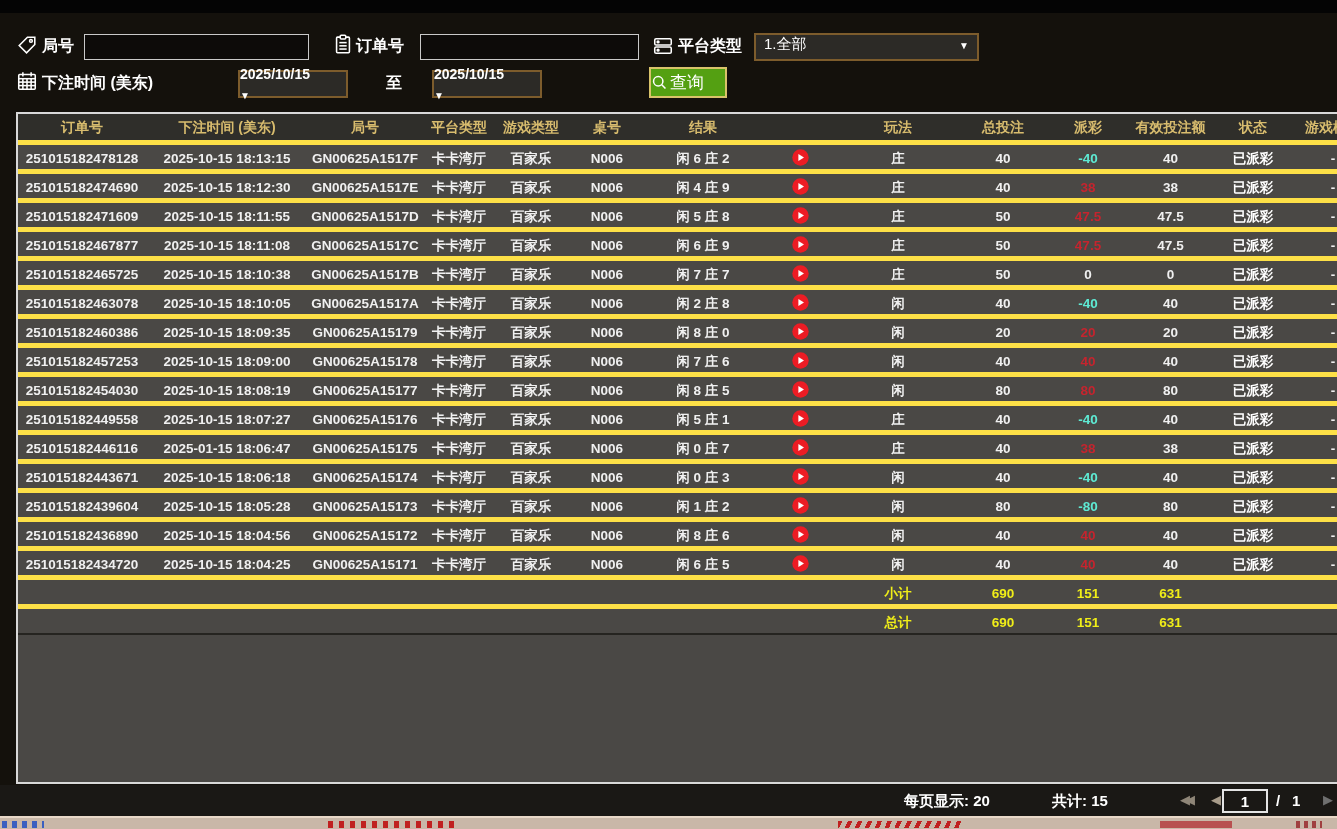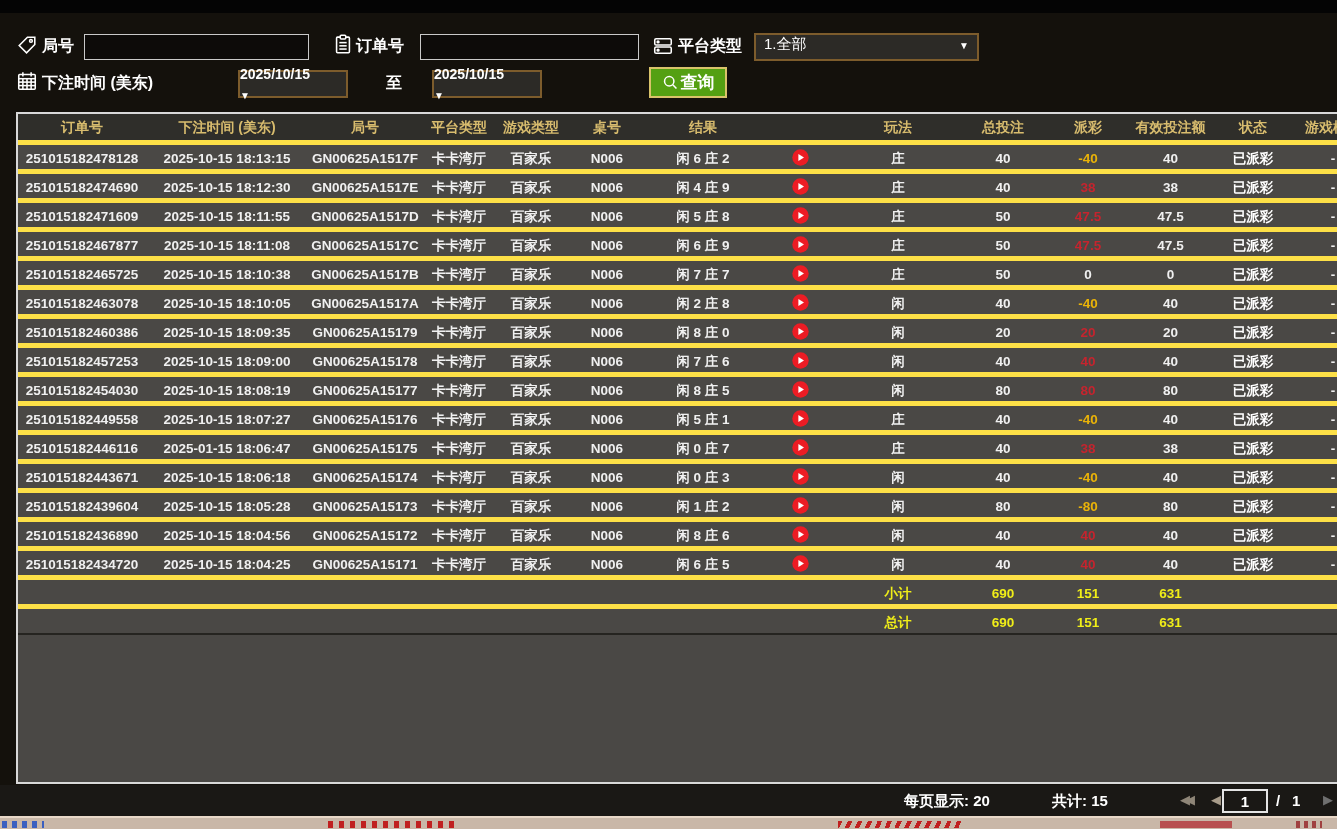--- a/index.html
+++ b/index.html
@@ -30,39 +30,39 @@
   }
   #platform-select { left:754px; top:33px; width:225px; font-weight:400; font-size:15px; padding:0 8px; }
   #platform-select .chev { margin-left:auto; }
   .datebox { justify-content:center; gap:4px;flex-direction:column; }
   #date-from { left:238px; top:70px; width:110px; }
   #date-to   { left:432px; top:70px; width:110px; }
   .chev::after { content:"▼"; font-size:10px; color:#fff; }
   #query-btn {
     position:absolute; left:649px; top:67px; width:78px; height:31px;
     background:#54a012; border:2px solid #d9c36a; color:#fff;
-    font-weight:700; font-size:17px; display:flex; align-items:center; justify-content:center;
+    font-weight:400; font-size:17px; display:flex; align-items:center; 
     gap:2px; cursor:pointer; font-family:"Liberation Sans",sans-serif;
   }
   #query-btn svg { width:17px; height:17px; }
 
   
   .panel {
     position:absolute; left:16px; top:112px; width:1321px; height:672px;
     border:2px solid #d9d9d9; border-right:none; background:#4a4845; overflow:hidden;
   }
   .thead { display:flex; height:26px; background:#2f2e2a; }
   .th { flex:none; font-size:14px; font-weight:700; color:#d8bc6e; text-align:center; line-height:26px; white-space:nowrap; overflow:visible; }
   .tr { display:flex; height:29px; border-top:5px solid #fde047; background:#4a4845; }
   .td { flex:none; font-size:13.5px; font-weight:700; color:#f0f0f0; text-align:center; line-height:27px; white-space:nowrap; }
   .c0{width:128px}.c1{width:162px}.c2{width:114px}.c3{width:74px}.c4{width:70px}
   .c5{width:82px}.c6{width:110px}.c7{width:85px}.c8{width:110px}.c9{width:100px}
   .c10{width:70px}.c11{width:95px}.c12{width:70px}.c13{width:90px}
   .pos  { color:#c5242e; }
-  .neg  { color:#eab308; }
+  .neg  { color:#5eead4; }
   .zero { color:#f0f0f0; }
   .status { color:#ffffff; }
   .play-wrap { display:flex; align-items:center; justify-content:center; }
   .play-icon { width:17px; height:17px; display:block; cursor:pointer; }
   .total-row .td { color:#f0ee18; }
   .spacer { width:825px; flex:none; }
   .filler { border-top:2px solid #252420; height:149px; }
 
   
   .footer { position:absolute; left:0; top:785px; width:1337px; height:31px; background:#1a1815; }

